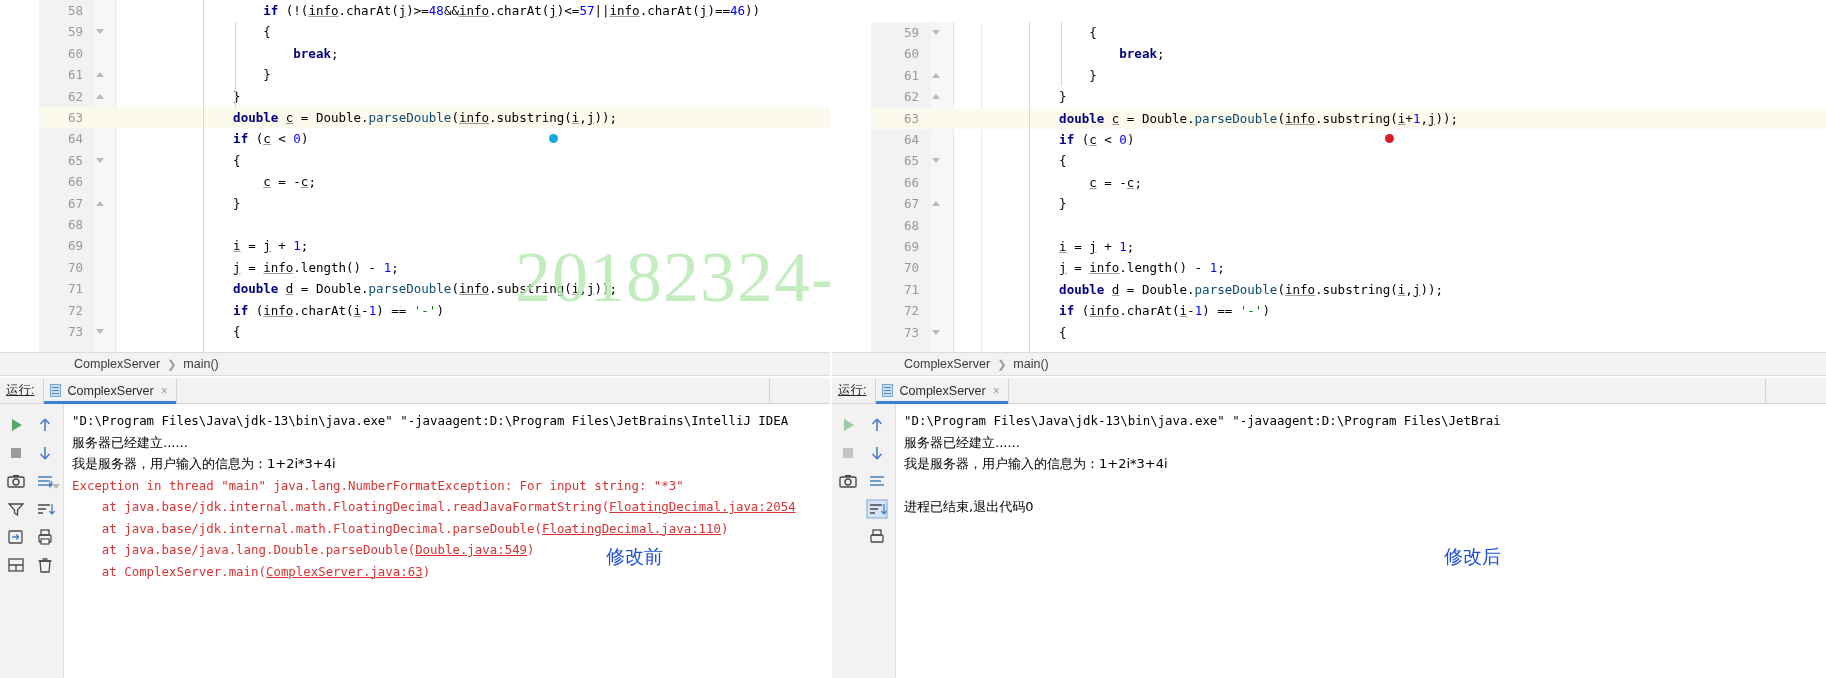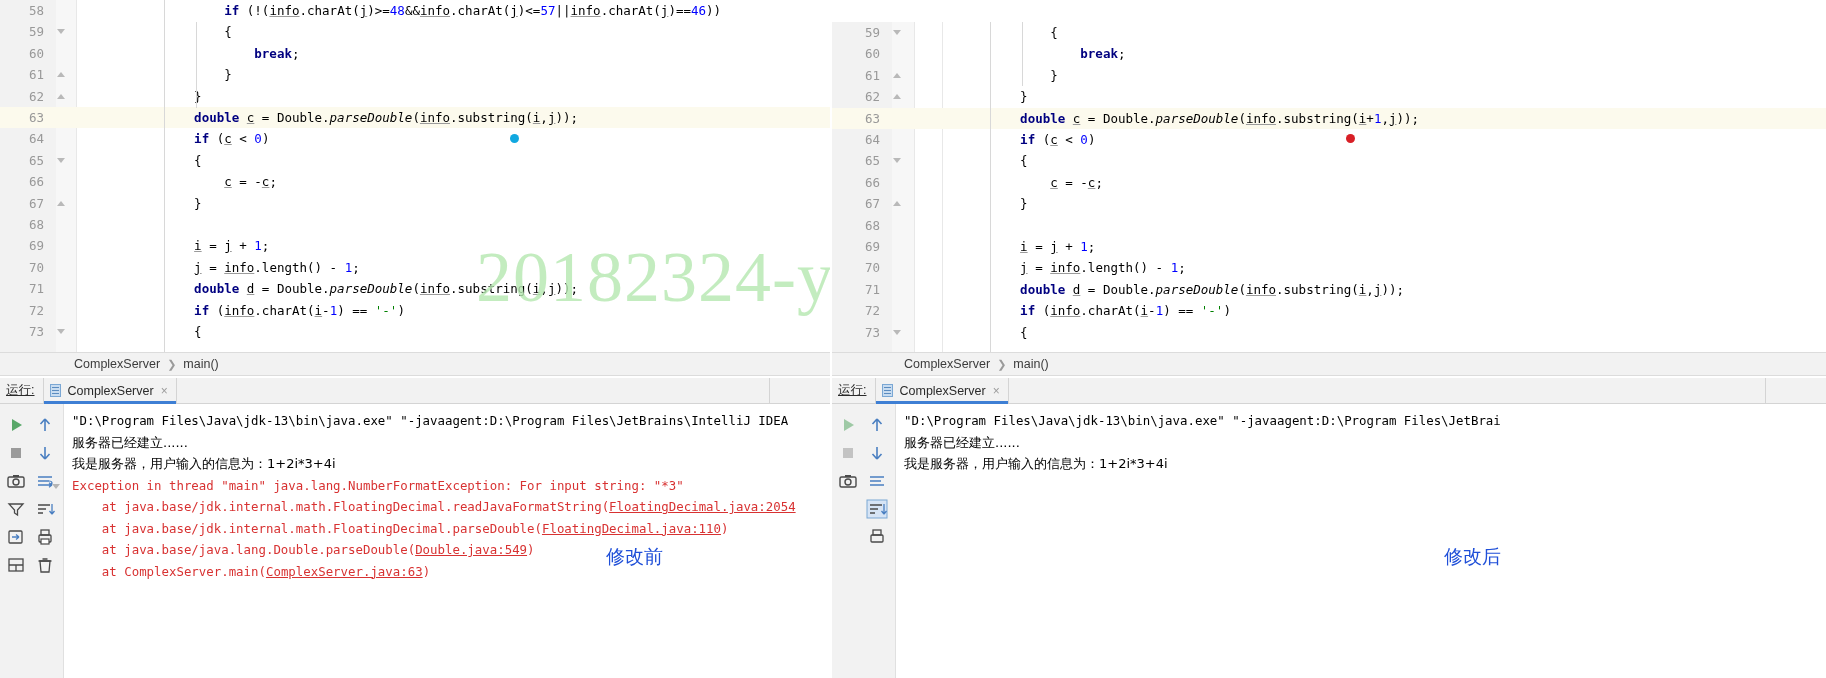--- a/index.html
+++ b/index.html
@@ -20,20 +20,21 @@
   .panel-divider {
     position: absolute; left: 830px; top: 0; width: 2px; height: 678px;
     background: #ffffff; z-index: 40;
   }
 
   
   .editor {
     position: relative;
     background: #ffffff;
     overflow: hidden;
+    margin-left: 39px;
   }
 
   .code-line {
     position: relative;
     height: 21.4px;
     line-height: 21.4px;
     white-space: pre;
     font-family: "DejaVu Sans Mono", monospace;
     font-size: 12.5px;
     color: #000000;
@@ -69,21 +70,21 @@
     position: absolute; top: 0; bottom: 0;
     background: #ffffff;
     border-left: 1px solid #e8e8e8;
   }
   .code-text { position: absolute; top: 0; }
 
   
   .kw   { color: #000080; font-weight: bold; }
   .num  { color: #0000ff; }
   .str  { color: #008000; }
-  .ital { font-style: italic; color: #000000; }
+  .ital { color: #0c4a6e; }
   .fld  { text-decoration: underline; text-decoration-color: #9b9b9b; }
   .var  { text-decoration: underline; text-decoration-color: #9b9b9b; }
 
   .caret-dot {
     position: absolute;
     width: 9px; height: 9px; border-radius: 50%;
   }
   .caret-blue { background: #11a8e0; }
   .caret-red  { background: #d81f26; }
 
@@ -434,19 +435,19 @@
               <path d="M18 6 V16 M18 16 l-2.5 -3 M18 16 l2.5 -3" stroke="#4a7fc1" stroke-width="1.3" fill="none"></path>
             </svg>
         </div>
         <div class="tb-btn" style="left:34px;top:122px;">
           <svg width="22" height="22" viewBox="0 0 22 22">
               <rect x="5" y="9" width="12" height="7" rx="1" fill="none" stroke="#4a4a4a" stroke-width="1.3"></rect>
               <rect x="7" y="4" width="8" height="5" fill="none" stroke="#4a4a4a" stroke-width="1.3"></rect>
             </svg>
         </div>
       </div>
-      <div class="console-out" id="right-console"><div>"D:\Program Files\Java\jdk-13\bin\java.exe" "-javaagent:D:\Program Files\JetBrai</div><div class="out-cn">服务器已经建立......</div><div class="out-cn">我是服务器，用户输入的信息为：1+2i*3+4i</div><div>&nbsp;</div></div>
+      <div class="console-out" id="right-console"><div>"D:\Program Files\Java\jdk-13\bin\java.exe" "-javaagent:D:\Program Files\JetBrai</div><div class="out-cn">服务器已经建立......</div><div class="out-cn">我是服务器，用户输入的信息为：1+2i*3+4i</div><div>&nbsp;</div><div class="out-cn">进程已结束,退出代码0</div></div>
     </div>
 
     <div class="caption" style="left:612px;top:544px;">修改后</div>
   </div>
 
 </div>
 
 </body></html>

